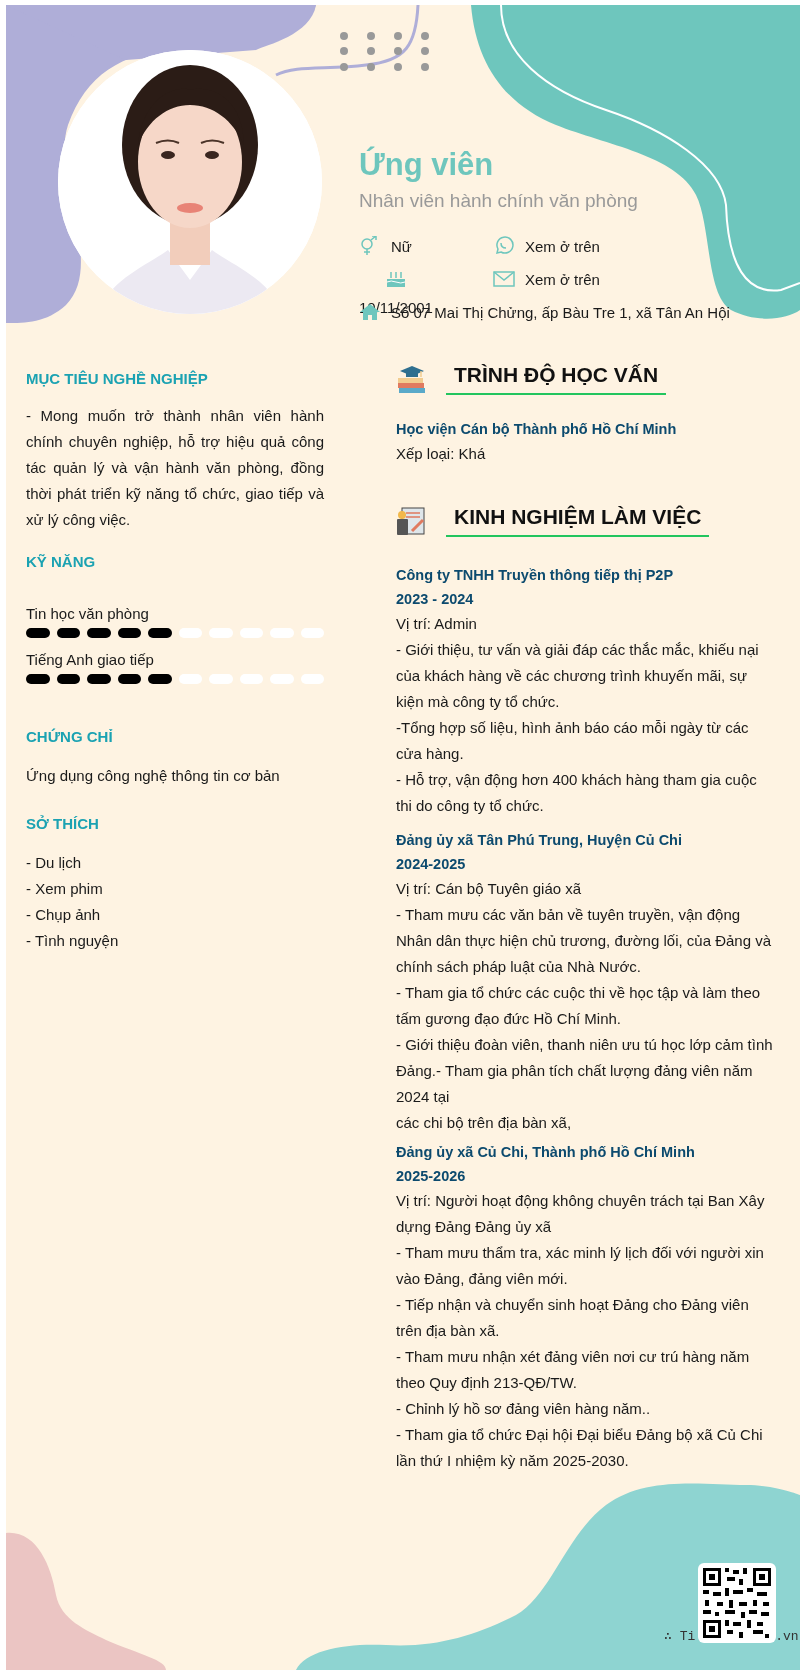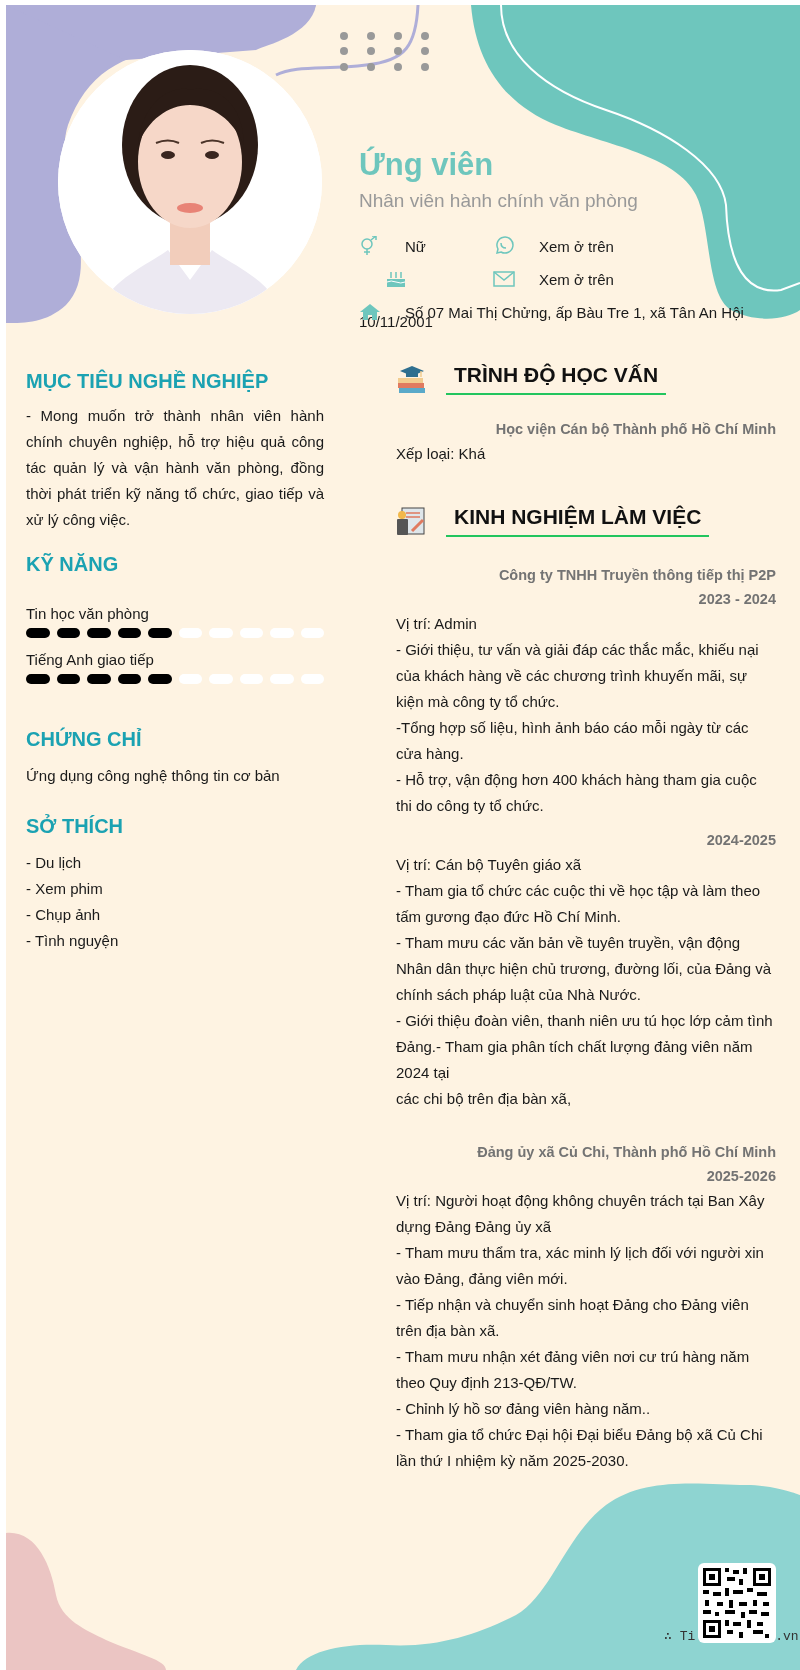--- a/index.html
+++ b/index.html
@@ -2,35 +2,35 @@
 <html><head>
 <meta charset="utf-8">
 <style>
   html, body { margin:0; padding:0; }
   body { width:800px; height:1670px; background:#ffffff; font-family:"Liberation Sans", sans-serif; position:relative; overflow:hidden; }
   .page { position:absolute; left:6px; top:5px; width:794px; height:1665px; background:#fef3e2; overflow:hidden; }
   .deco { position:absolute; left:0; top:0; }
   .photo { position:absolute; left:52px; top:45px; width:264px; height:264px; border-radius:50%; background:#ffffff; overflow:hidden; }
   .name { position:absolute; left:353px; top:142px; font-size:31px; font-weight:bold; color:#6ec6bd; }
   .role { position:absolute; left:353px; top:185px; font-size:19px; color:#999999; }
-  .info { position:absolute; font-size:15px; color:#1a1a1a; display:flex; align-items:center; gap:24px; }
+  .info { position:absolute; font-size:15px; color:#1a1a1a; display:flex; align-items:center; gap:10px; }
   .info .ic { width:22px; height:20px; display:inline-block; }
-  .sec-title-left { position:absolute; left:20px; font-size:20px; font-weight:bold; color:#1ba2b2; }
+  .sec-title-left { position:absolute; left:20px; font-size:15px; font-weight:bold; color:#1ba2b2; }
   .body-text { font-size:15px; color:#1a1a1a; line-height:26px; }
   .left-col { position:absolute; left:20px; width:298px; }
   .skill-label { font-size:15px; color:#1a1a1a; }
   .dots { display:flex; gap:7px; margin-top:6px; }
   .dot { width:24px; height:10px; border-radius:5px; }
   .dot.on { background:#000000; }
   .dot.off { background:#ffffff; }
   .right-col { position:absolute; left:390px; width:380px; }
   .right-head { position:absolute; left:390px; display:flex; align-items:center; }
   .right-head .icon { width:32px; height:32px; }
   .right-head .t { margin-left:18px; font-size:21px; font-weight:bold; color:#111111; padding:0 8px 6px 8px; border-bottom:2px solid #22c55e; }
-  .bold { font-weight:bold; font-size:14.5px; line-height:24px; color:#737373;text-align:right; }
+  .bold { font-weight:bold; font-size:14.5px; line-height:24px; color:#0c4a6e; }
   .line { font-size:15px; line-height:26px; color:#1a1a1a; }
   .qr { position:absolute; left:692px; top:1558px; width:78px; height:80px; background:#ffffff; border-radius:6px; }
   .wm { position:absolute; left:658px; top:1623px; font-family:"Liberation Mono", monospace; font-size:13px; color:#333333; }
 </style>
 </head>
 <body>
 
 <div class="page">
 
   <svg class="deco" width="794" height="1665" viewBox="0 0 794 1665">
@@ -203,24 +203,25 @@
   <div class="right-col" style="top:558px;">
     <div class="bold">Công ty TNHH Truyền thông tiếp thị P2P</div>
     <div class="bold">2023 - 2024</div>
     <div class="line">Vị trí: Admin</div>
     <div class="line">- Giới thiệu, tư vấn và giải đáp các thắc mắc, khiếu nại của khách hàng về các chương trình khuyến mãi, sự kiện mà công ty tổ chức.</div>
     <div class="line">-Tổng hợp số liệu, hình ảnh báo cáo mỗi ngày từ các cửa hàng.</div>
     <div class="line">- Hỗ trợ, vận động hơn 400 khách hàng tham gia cuộc thi do công ty tổ chức.</div>
   </div>
 
   <div class="right-col" style="top:823px;">
+    <div class="bold">Đảng ủy xã Tân Phú Trung, Huyện Củ Chi</div>
     <div class="bold">2024-2025</div>
     <div class="line">Vị trí: Cán bộ Tuyên giáo xã</div>
+    <div class="line">- Tham mưu các văn bản về tuyên truyền, vận động Nhân dân thực hiện chủ trương, đường lối, của Đảng và chính sách pháp luật của Nhà Nước.</div>
     <div class="line">- Tham gia tổ chức các cuộc thi về học tập và làm theo tấm gương đạo đức Hồ Chí Minh.</div>
-    <div class="line">- Tham mưu các văn bản về tuyên truyền, vận động Nhân dân thực hiện chủ trương, đường lối, của Đảng và chính sách pháp luật của Nhà Nước.</div>
     <div class="line">- Giới thiệu đoàn viên, thanh niên ưu tú học lớp cảm tình Đảng.- Tham gia phân tích chất lượng đảng viên năm 2024 tại</div>
     <div class="line">các chi bộ trên địa bàn xã,</div>
   </div>
 
   <div class="right-col" style="top:1135px;">
     <div class="bold">Đảng ủy xã Củ Chi, Thành phố Hồ Chí Minh</div>
     <div class="bold">2025-2026</div>
     <div class="line">Vị trí: Người hoạt động không chuyên trách tại Ban Xây dựng Đảng Đảng ủy xã</div>
     <div class="line">- Tham mưu thẩm tra, xác minh lý lịch đối với người xin vào Đảng, đảng viên mới.</div>
     <div class="line">- Tiếp nhận và chuyển sinh hoạt Đảng cho Đảng viên trên địa bàn xã.</div>

